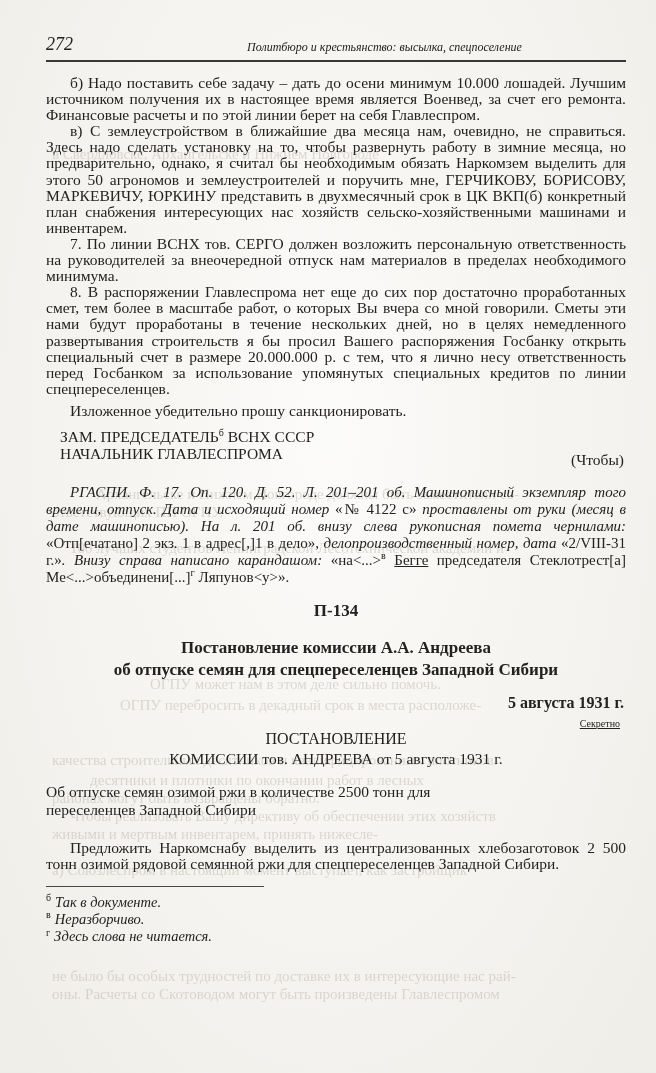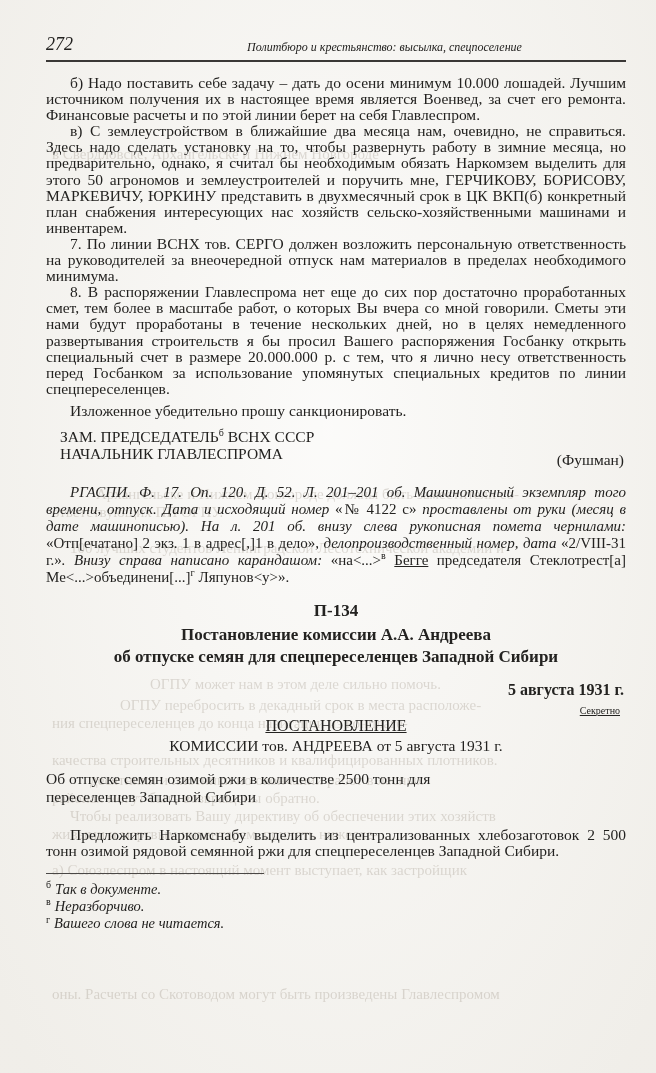--- a/index.html
+++ b/index.html
@@ -22,26 +22,26 @@
   
   .sig{position:relative;margin-top:9px;margin-left:14px;font-size:15.5px;line-height:17.5px;}
   .sig .signer{position:absolute;right:2px;bottom:-6px;}
   .sup{font-size:10px;vertical-align:super;line-height:0;font-style:normal;}
   
   .arch{margin-top:21px;font-size:15px;line-height:17px;text-align:justify;font-style:italic;text-indent:24px;}
   .rm{font-style:normal;}
   .ul{text-decoration:underline;}
   
   .docid{margin-top:15px;text-align:center;font-weight:bold;font-size:17px;}
-  .doctitle{margin-top:3px;text-align:center;font-weight:bold;font-size:17px;line-height:22px;}
+  .doctitle{margin-top:16px;text-align:center;font-weight:bold;font-size:17px;line-height:22px;}
   .docdate{margin-top:13px;text-align:right;font-weight:bold;font-size:16px;padding-right:2px;}
   .classif{margin-top:6px;text-align:right;font-size:10px;padding-right:6px;}
   .classif span{text-decoration:underline;}
   .res-head{margin-top:1px;text-align:center;font-size:16px;}
-  .res-head span{text-decoration:underline;text-align:right;}
+  .res-head span{text-align:right;}
   .res-sub{text-align:center;font-size:15.5px;margin-top:2px;}
   .subject{margin-top:15px;text-align:left;font-size:15.5px;line-height:18px;}
   .body2{margin-top:21px;font-size:15.5px;line-height:16.5px;text-align:justify;}
   .body2 p{margin:0;text-indent:24px;}
   
   .fnrule{margin-top:13px;width:218px;border-top:1.5px solid #4a4846;}
   .footnotes{margin-top:7px;font-size:14.5px;line-height:17.2px;}
   .fn{font-style:italic;}
   .fn .sup{margin-right:4px;}
   
@@ -57,27 +57,27 @@
 
 <div class="page">
 
   <div class="ghost">
     <span style="top:146px;left:52px">в Свердловске, Архангельске и Нижнем Новгороде</span>
     <span style="top:486px;left:96px">Архангельске и Нижнем Новгороде должны быть заместители со-</span>
     <span style="top:504px;left:52px">ответствующих ПП ОГПУ.</span>
     <span style="top:540px;left:70px">100 лучших студентов Ленинградской Лесотехнической академии и</span>
     <span style="top:676px;left:150px">ОГПУ может нам в этом деле сильно помочь.</span>
     <span style="top:697px;left:120px">ОГПУ перебросить в декадный срок в места расположе-</span>
-    <span style="top:715px;left:52px">ния спецпереселенцев до конца навигации из концлаге-</span>
     <span style="top:752px;left:52px">качества строительных десятников и квалифицированных плотников.</span>
     <span style="top:772px;left:90px">десятники и плотники по окончании работ в лесных</span>
     <span style="top:790px;left:52px">районах могут быть возвращены обратно.</span>
     <span style="top:808px;left:70px">Чтобы реализовать Вашу директиву об обеспечении этих хозяйств</span>
     <span style="top:862px;left:52px">а) Союзлеспром в настоящий момент выступает, как застройщик</span>
     <span style="top:826px;left:52px">живыми и мертвым инвентарем, принять нижесле-</span>
+    <span style="top:968px;left:52px">не было бы особых трудностей по доставке их в интересующие нас рай-</span>
     <span style="top:986px;left:52px">оны. Расчеты со Скотоводом могут быть произведены Главлеспромом</span>
   </div>
 
   <div class="content">
 
     <div class="runhead">
       <span class="pagenum">272</span>
       <span class="runtitle">Политбюро и крестьянство: высылка, спецпоселение</span>
     </div>
 
@@ -85,21 +85,21 @@
       <p>б) Надо поставить себе задачу – дать до осени минимум 10.000 лошадей. Лучшим источником получения их в настоящее время является Военвед, за счет его ремонта. Финансовые расчеты и по этой линии берет на себя Главлеспром.</p>
       <p>в) С землеустройством в ближайшие два месяца нам, очевидно, не справиться. Здесь надо сделать установку на то, чтобы развернуть работу в зимние месяца, но предварительно, однако, я считал бы необходимым обязать Наркомзем выделить для этого 50 агрономов и землеустроителей и поручить мне, ГЕРЧИКОВУ, БОРИСОВУ, МАРКЕВИЧУ, ЮРКИНУ представить в двухмесячный срок в ЦК ВКП(б) конкретный план снабжения интересующих нас хозяйств сельско-хозяйственными машинами и инвентарем.</p>
       <p>7. По линии ВСНХ тов. СЕРГО должен возложить персональную ответственность на руководителей за внеочередной отпуск нам материалов в пределах необходимого минимума.</p>
       <p>8. В распоряжении Главлеспрома нет еще до сих пор достаточно проработанных смет, тем более в масштабе работ, о которых Вы вчера со мной говорили. Сметы эти нами будут проработаны в течение нескольких дней, но в целях немедленного развертывания строительств я бы просил Вашего распоряжения Госбанку открыть специальный счет в размере 20.000.000 р. с тем, что я лично несу ответственность перед Госбанком за использование упомянутых специальных кредитов по линии спецпереселенцев.</p>
       <p class="gap-top">Изложенное убедительно прошу санкционировать.</p>
     </div>
 
     <div class="sig">
       <div><span>ЗАМ. ПРЕДСЕДАТЕЛЬ</span><span class="sup">б</span><span> ВСНХ СССР</span></div>
       <div>НАЧАЛЬНИК ГЛАВЛЕСПРОМА</div>
-      <div class="signer">(Фушман)</div>
+      <div class="signer">(Чтобы)</div>
     </div>
 
     <div class="arch"><span>РГАСПИ. Ф. 17. Оп. 120. Д. 52. Л. 201–201 об. Машинописный экземпляр того времени, отпуск. Дата и исходящий номер </span><span class="rm">«№ 4122 с»</span><span> проставлены от руки (месяц в дате машинописью). На л. 201 об. внизу слева рукописная помета чернилами: </span><span class="rm">«Отп[ечатано] 2 экз. 1 в адрес[,]1 в дело»</span><span>, делопроизводственный номер, дата </span><span class="rm">«2/VIII-31 г.»</span><span>. Внизу справа написано карандашом: </span><span class="rm">«на&lt;...&gt;</span><span class="sup rm">в</span><span class="rm"> </span><span class="rm ul">Бегге</span><span class="rm"> председателя Стеклотрест[а] Ме&lt;...&gt;объединени[...]</span><span class="sup rm">г</span><span class="rm"> Ляпунов&lt;у&gt;».</span></div>
 
     <div class="docid">П-134</div>
     <div class="doctitle">
       <div>Постановление комиссии А.А. Андреева</div>
       <div>об отпуске семян для спецпереселенцев Западной Сибири</div>
     </div>
     <div class="docdate">5 августа 1931 г.</div>
@@ -114,17 +114,17 @@
     </div>
 
     <div class="body2">
       <p>Предложить Наркомснабу выделить из централизованных хлебозаготовок 2 500 тонн озимой рядовой семянной ржи для спецпереселенцев Западной Сибири.</p>
     </div>
 
     <div class="fnrule"></div>
     <div class="footnotes">
       <div class="fn"><span class="sup">б</span><span>Так в документе.</span></div>
       <div class="fn"><span class="sup">в</span><span>Неразборчиво.</span></div>
-      <div class="fn"><span class="sup">г</span><span>Вашего слова не читается.</span></div>
+      <div class="fn"><span class="sup">г</span><span>Здесь слова не читается.</span></div>
     </div>
 
   </div>
 </div>
 
 </body></html>

